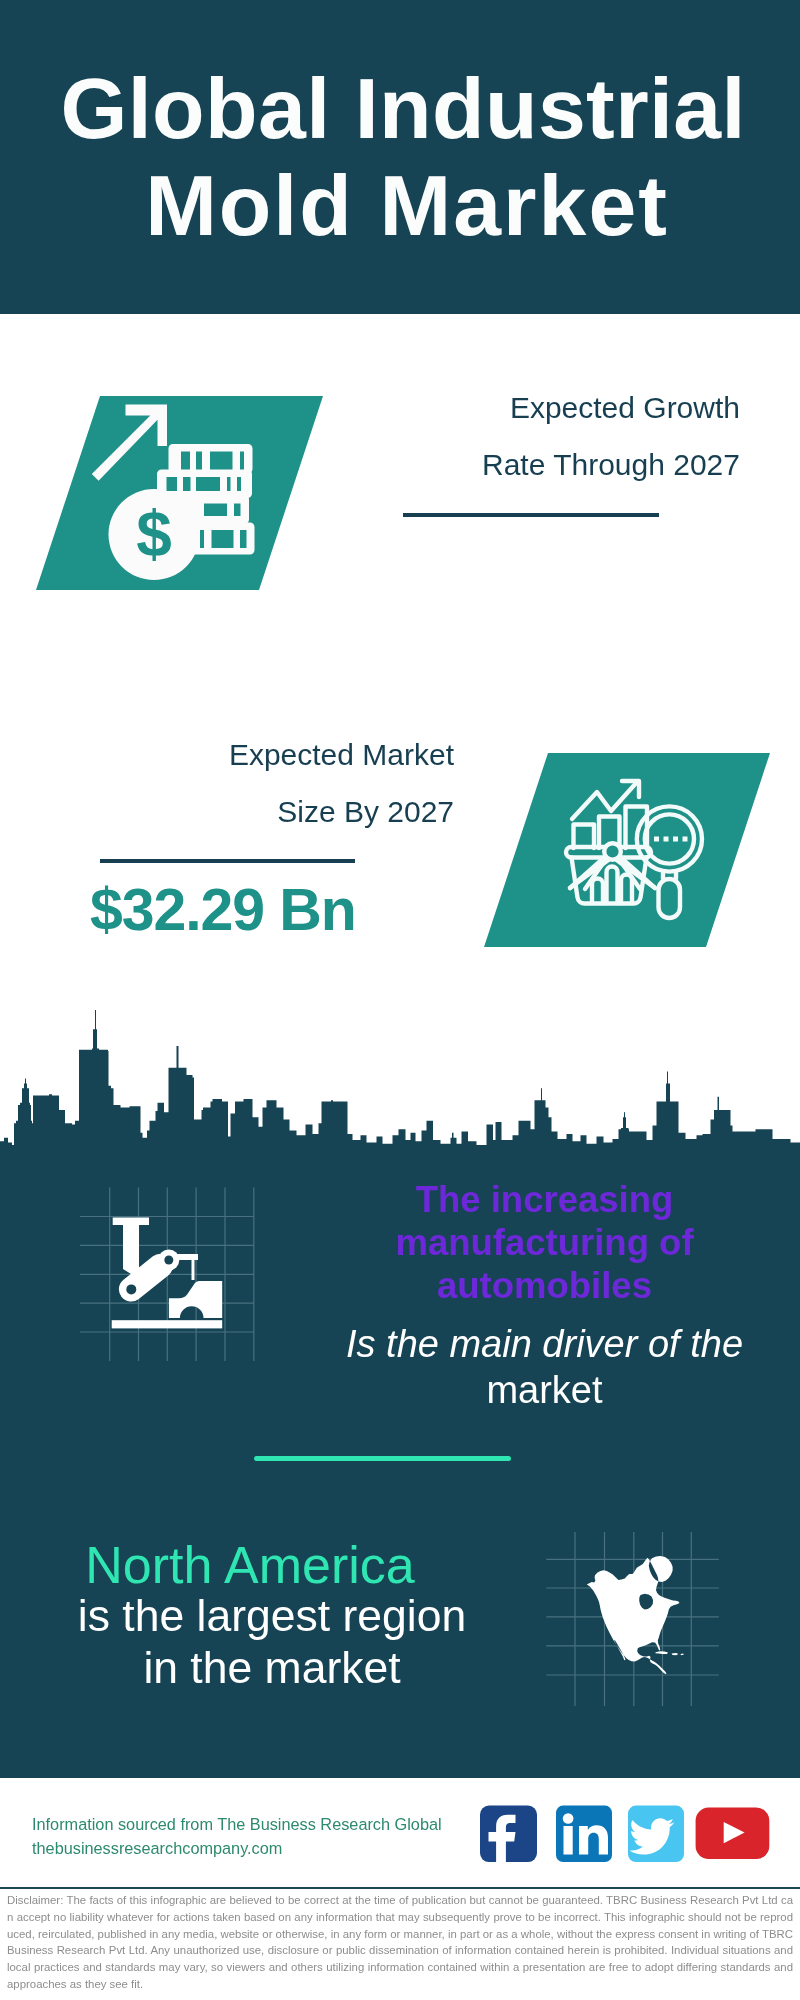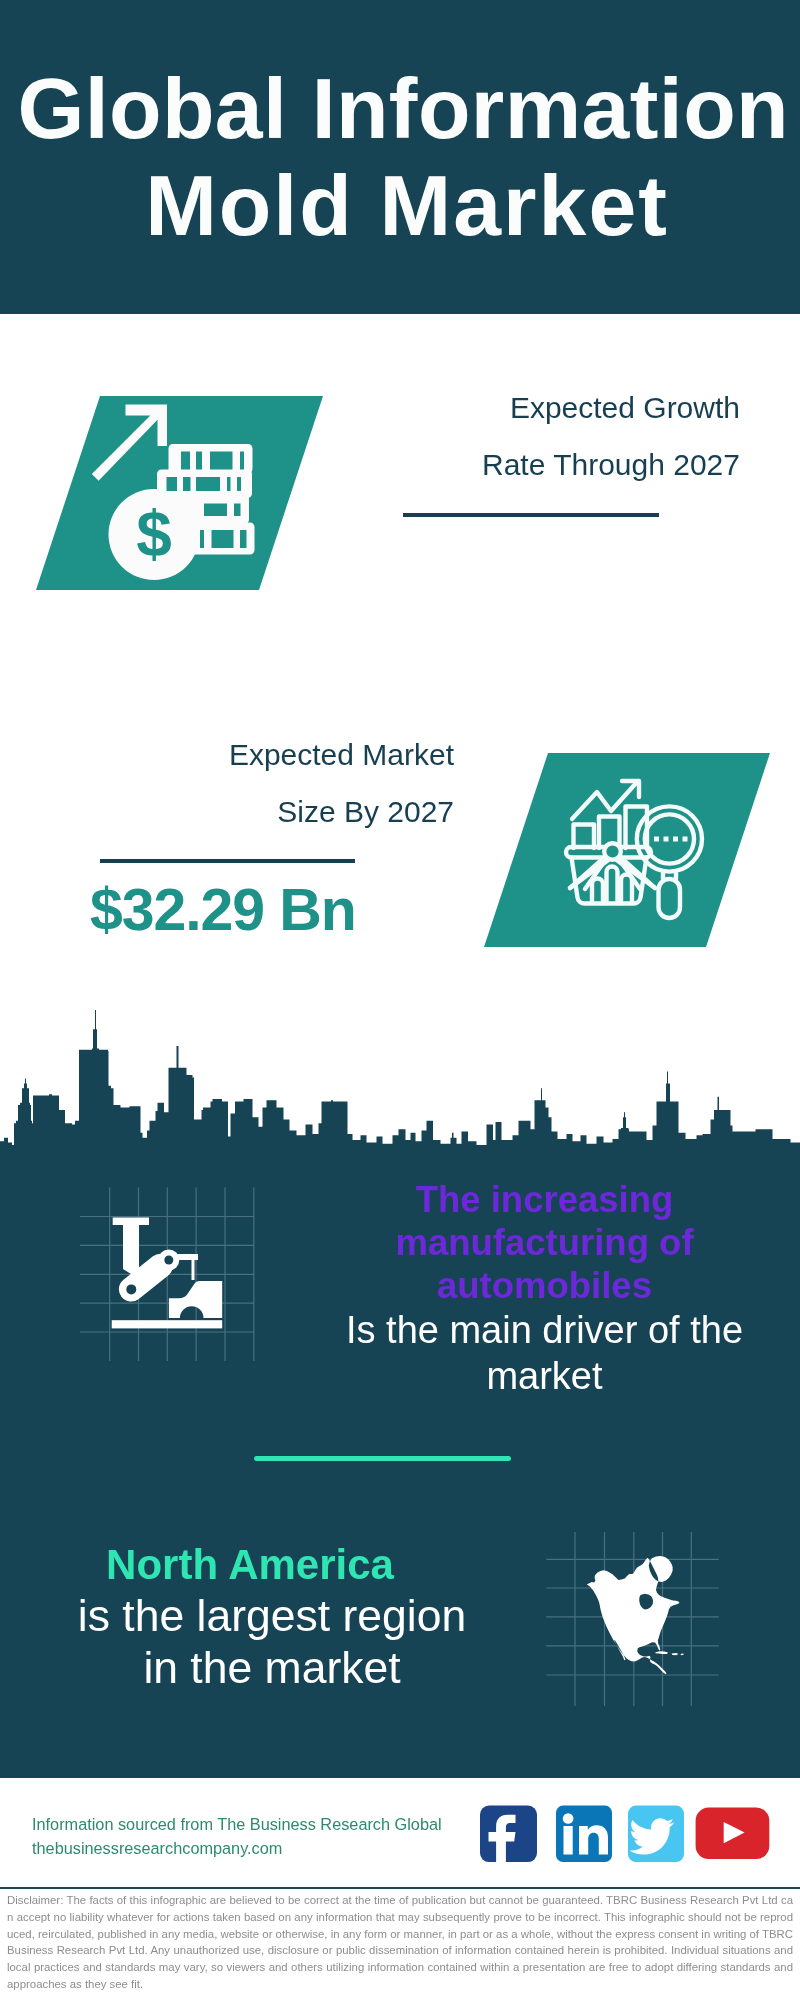--- a/index.html
+++ b/index.html
@@ -23,40 +23,40 @@
   .stat-value{position:absolute;color:#1e9189;font-weight:bold;white-space:nowrap;line-height:1;}
   .v-pct{font-size:90px;letter-spacing:-5px;}
   .v-bn{font-size:59px;letter-spacing:-1.1px;}
 
   
   .dark{position:absolute;left:0;top:1147px;width:800px;height:631px;background:#164454;}
   .skyline{position:absolute;left:0;top:1010px;width:800px;height:150px;}
   .drvtxt{position:absolute;text-align:center;white-space:nowrap;}
   .drvtxt .hl{display:block;color:#6d28d9;font-weight:bold;font-size:36.5px;line-height:43px;}
   .drvtxt .sub{display:block;color:#ffffff;font-size:38px;line-height:45.5px;}
-  .drvtxt .sub.gap{margin-top:1px;}
+  .drvtxt .sub.gap{margin-top:15px;font-style:italic;}
   .rgntxt{position:absolute;text-align:center;white-space:nowrap;}
-  .rgntxt .hl{display:block;color:#2fe6b2;font-weight:bold;font-size:42px;line-height:50px;}
+  .rgntxt .hl{display:block;color:#2fe6b2;font-weight:normal;font-size:52px;line-height:50px;}
   .rgntxt .sub{display:block;color:#ffffff;font-size:44.5px;line-height:52px;padding-left:44px;}
   .mintrule{position:absolute;background:#2fe6b2;height:5px;border-radius:2.5px;}
 
   
   .foot{position:absolute;left:0;top:1778px;width:800px;height:222px;background:#fff;}
   .src{position:absolute;color:#2d8a6e;font-size:16.3px;line-height:24px;}
   .sep{position:absolute;left:0;width:800px;height:2px;background:#1d4657;}
   .disc{position:absolute;color:#8d8d8d;font-size:11.4px;line-height:16.75px;text-align:justify;word-break:break-all;}
 </style>
 </head>
 <body>
 
 <div class="page">
 
   <div class="hdr">
     <div class="hdr-title">
-      <div class="t1"><span>Global Information</span></div>
+      <div class="t1"><span>Global Industrial</span></div>
       <div class="t2"><span>Mold Market</span></div>
     </div>
   </div>
 
   <div class="para" style="left:36px;top:396px;width:287px;height:194px;clip-path:polygon(64px 0,287px 0,223px 194px,0 194px);"></div>
   <svg class="icon-money" style="position:absolute;left:36px;top:396px;" width="287" height="194" viewBox="36 396 287 194">
     <g fill="#fbfbfb">
       <path d="M125.5 404.5 h41.5 v41.5 h-9.5 v-26.2 L98.6 480.8 91.8 474 l58.5 -58.5 h-24.8 z"></path>
       <path fill-rule="evenodd" d="M177 444 h71 a4.5 4.5 0 0 1 4.5 4.5 v20.5 a4.5 4.5 0 0 1 -4.5 4.5 h-75 a4.5 4.5 0 0 1 -4.5 -4.5 v-20.5 a4.5 4.5 0 0 1 4.5 -4.5 z M181 451.5 h9 v18.5 h-9 z M196 451.5 h6 v18.5 h-6 z M210 451.5 h22.5 v18.5 h-22.5 z M240 451.5 h4 v18.5 h-4 z"></path>
       <path fill-rule="evenodd" d="M161.5 469.5 h86 a4.5 4.5 0 0 1 4.5 4.5 v19.5 a4.5 4.5 0 0 1 -4.5 4.5 h-86 a4.5 4.5 0 0 1 -4.5 -4.5 v-19.5 a4.5 4.5 0 0 1 4.5 -4.5 z M166.5 477 h10.5 v14 h-10.5 z M183 477 h7.5 v14 h-7.5 z M196 477 h24 v14 h-24 z M227 477 h3.5 v14 h-3.5 z M237 477 h4 v14 h-4 z"></path>

